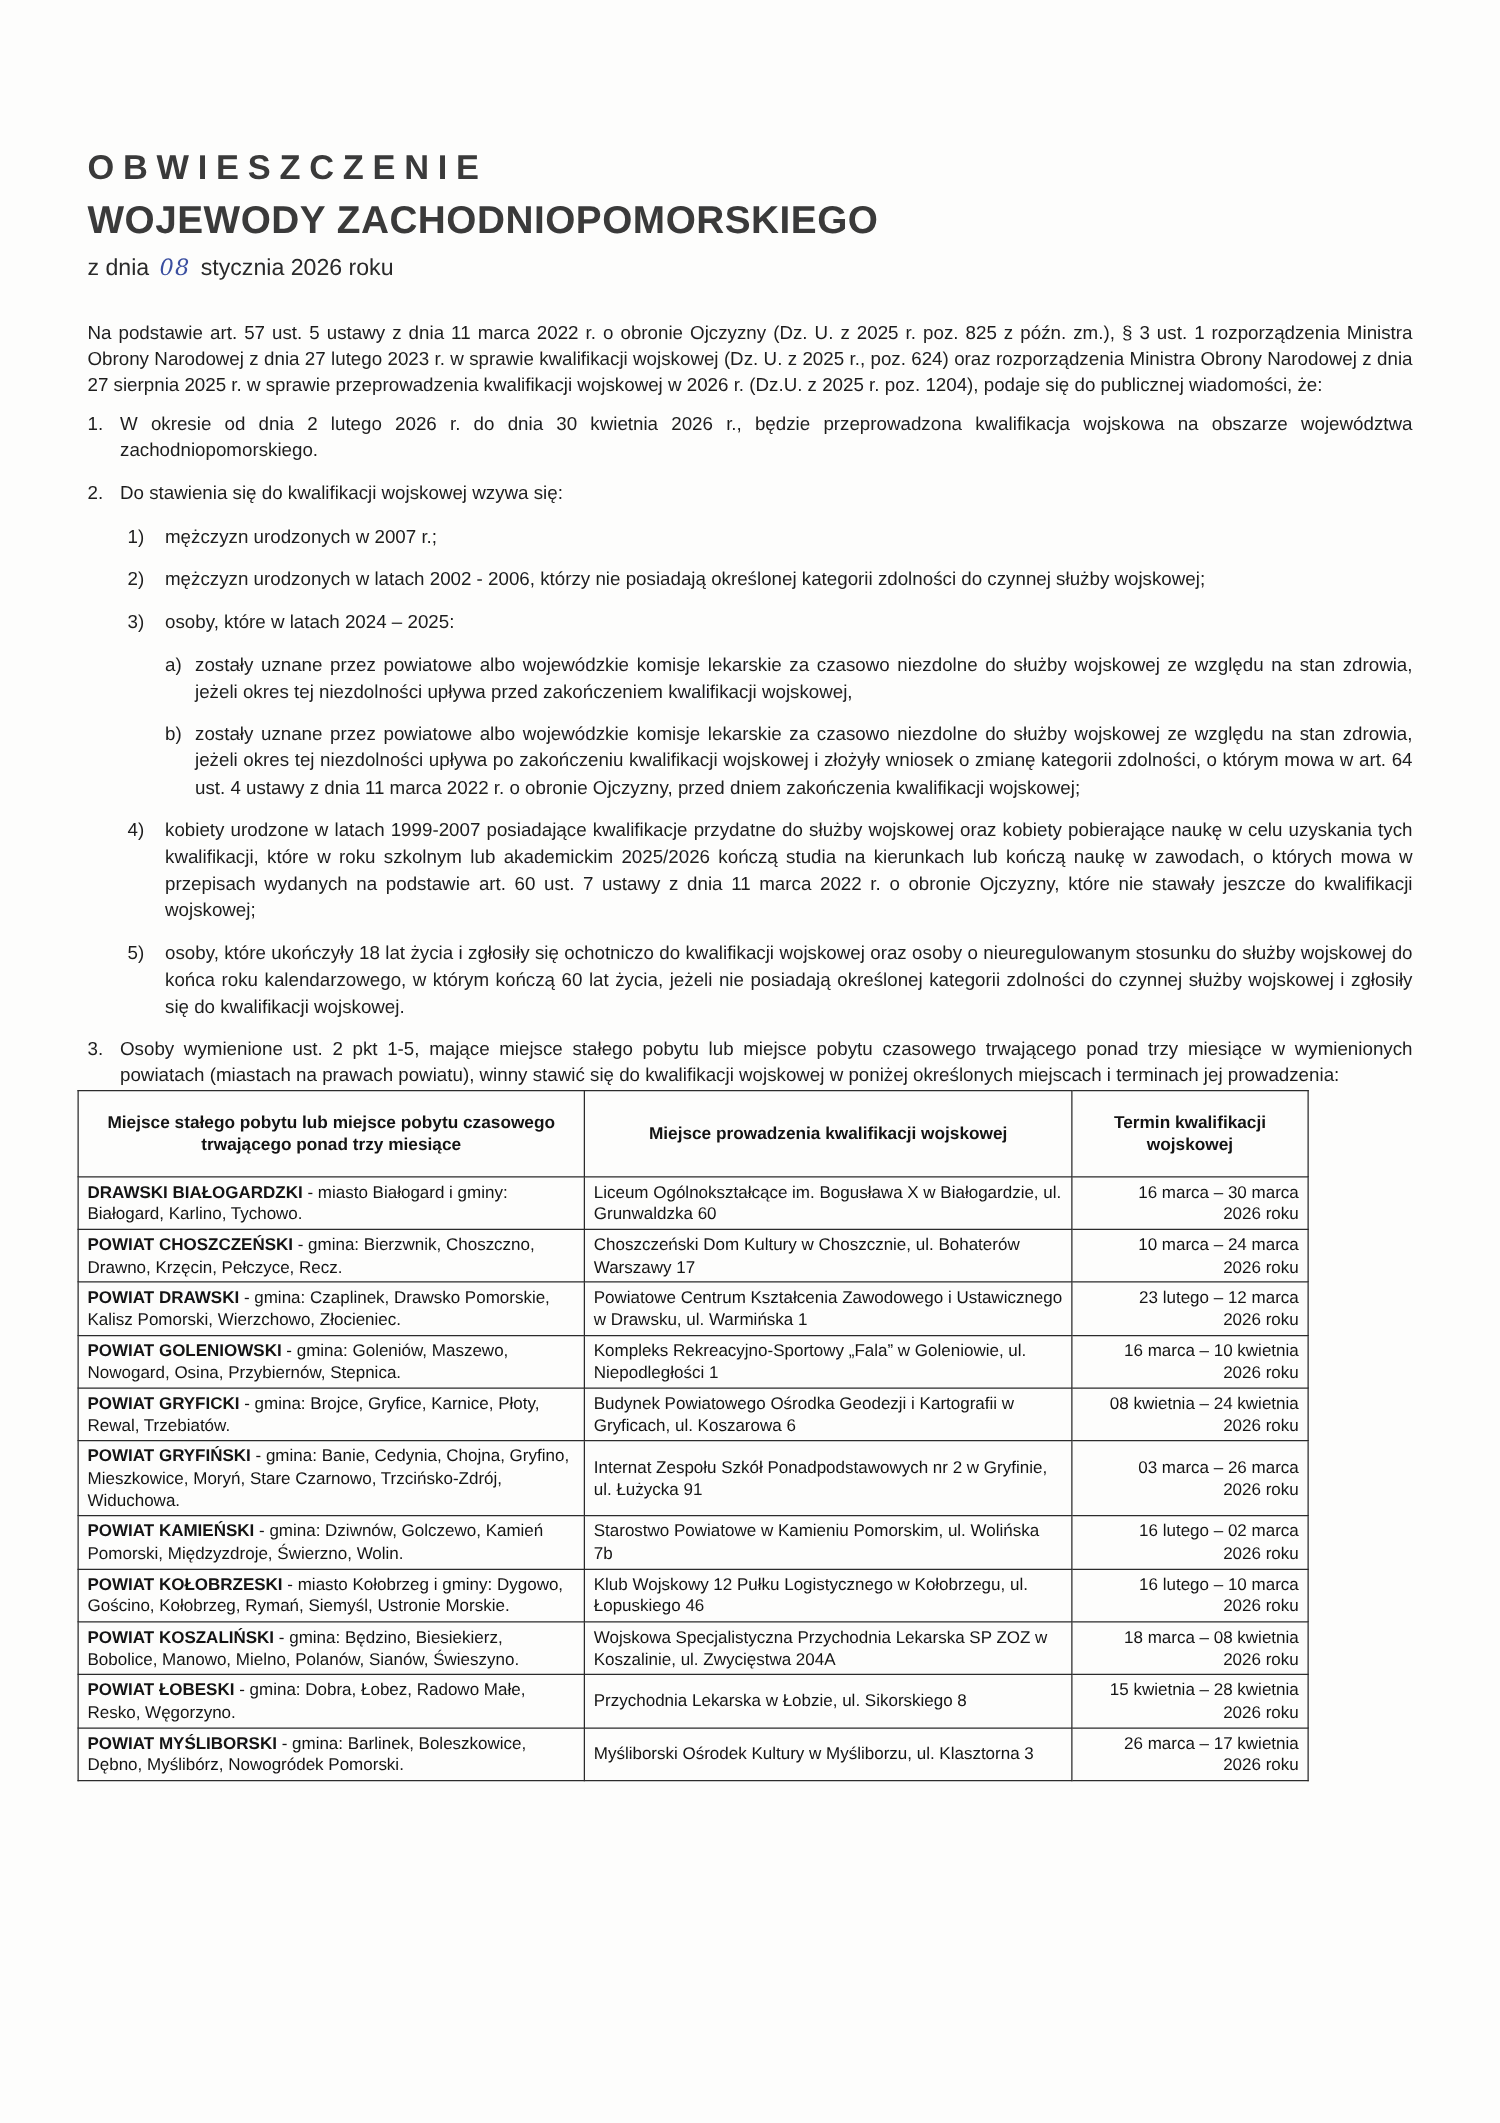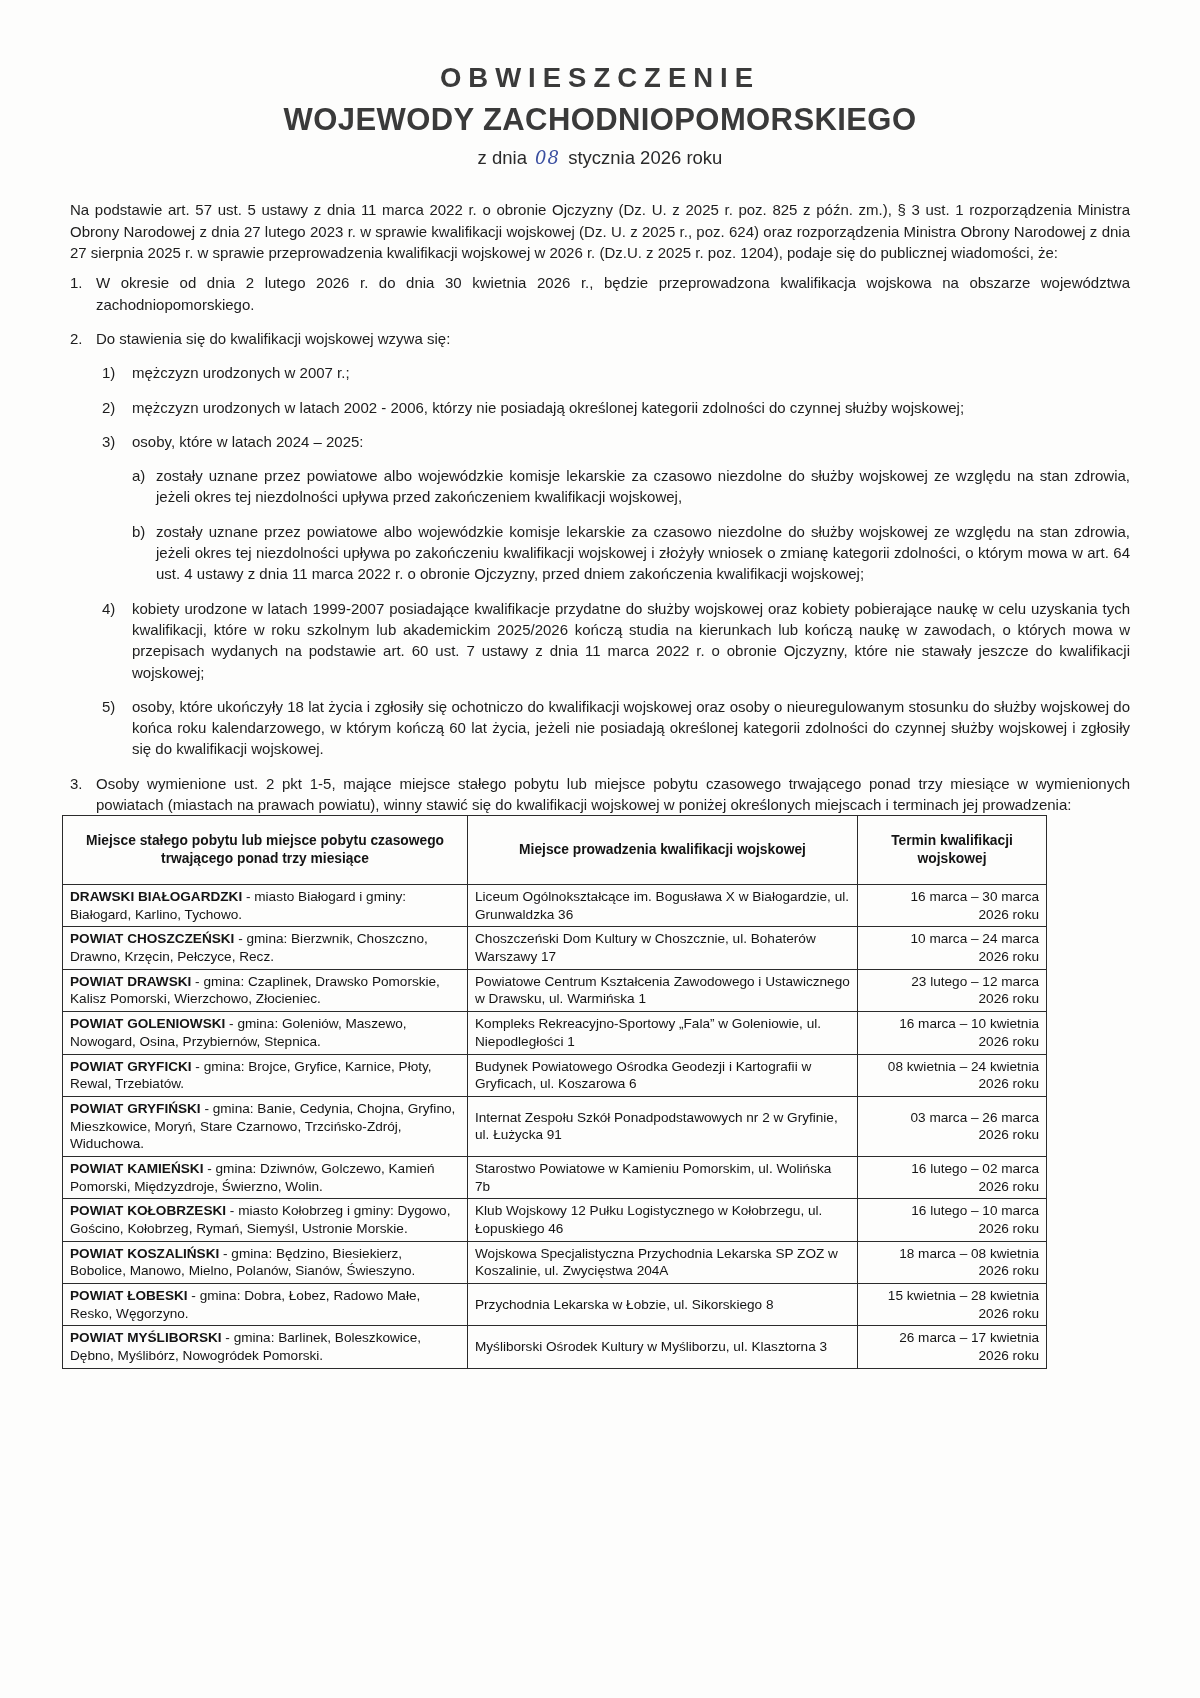--- a/index.html
+++ b/index.html
@@ -16,22 +16,22 @@
     width: 1200px;
     height: 1698px;
     margin: 0 auto;
     background: #fdfdfc;
     overflow: hidden;
     box-sizing: border-box;
     padding: 0 70px;
   }
   
   .doc-header {
-    text-align: center;
-    padding-top: 62px;
+    text-align: left;
+    padding-top: 118px;
   }
   .title-line-1 {
     font-size: 27.5px;
     font-weight: bold;
     letter-spacing: 7px;
     color: #3a3a3a;
     line-height: 1.15;
   }
   .title-line-2 {
     font-size: 31px;
@@ -207,21 +207,21 @@
       <thead>
         <tr>
           <th>Miejsce stałego pobytu lub miejsce pobytu czasowego trwającego ponad trzy miesiące</th>
           <th>Miejsce prowadzenia kwalifikacji wojskowej</th>
           <th>Termin kwalifikacji wojskowej</th>
         </tr>
       </thead>
       <tbody id="kw-body">
           <tr>
             <td class="place"><span class="powiat-name">DRAWSKI BIAŁOGARDZKI</span><span> - miasto Białogard i gminy: Białogard, Karlino, Tychowo.</span></td>
-            <td class="loc">Liceum Ogólnokształcące im. Bogusława X w Białogardzie, ul. Grunwaldzka 36</td>
+            <td class="loc">Liceum Ogólnokształcące im. Bogusława X w Białogardzie, ul. Grunwaldzka 60</td>
             <td class="term"><span>16 marca – 30 marca</span><span class="term-line2">2026 roku</span></td>
           </tr>
           <tr>
             <td class="place"><span class="powiat-name">POWIAT CHOSZCZEŃSKI</span><span> - gmina: Bierzwnik, Choszczno, Drawno, Krzęcin, Pełczyce, Recz.</span></td>
             <td class="loc">Choszczeński Dom Kultury w Choszcznie, ul. Bohaterów Warszawy 17</td>
             <td class="term"><span>10 marca – 24 marca</span><span class="term-line2">2026 roku</span></td>
           </tr>
           <tr>
             <td class="place"><span class="powiat-name">POWIAT DRAWSKI</span><span> - gmina: Czaplinek, Drawsko Pomorskie, Kalisz Pomorski, Wierzchowo, Złocieniec.</span></td>
             <td class="loc">Powiatowe Centrum Kształcenia Zawodowego i Ustawicznego w Drawsku, ul. Warmińska 1</td>

